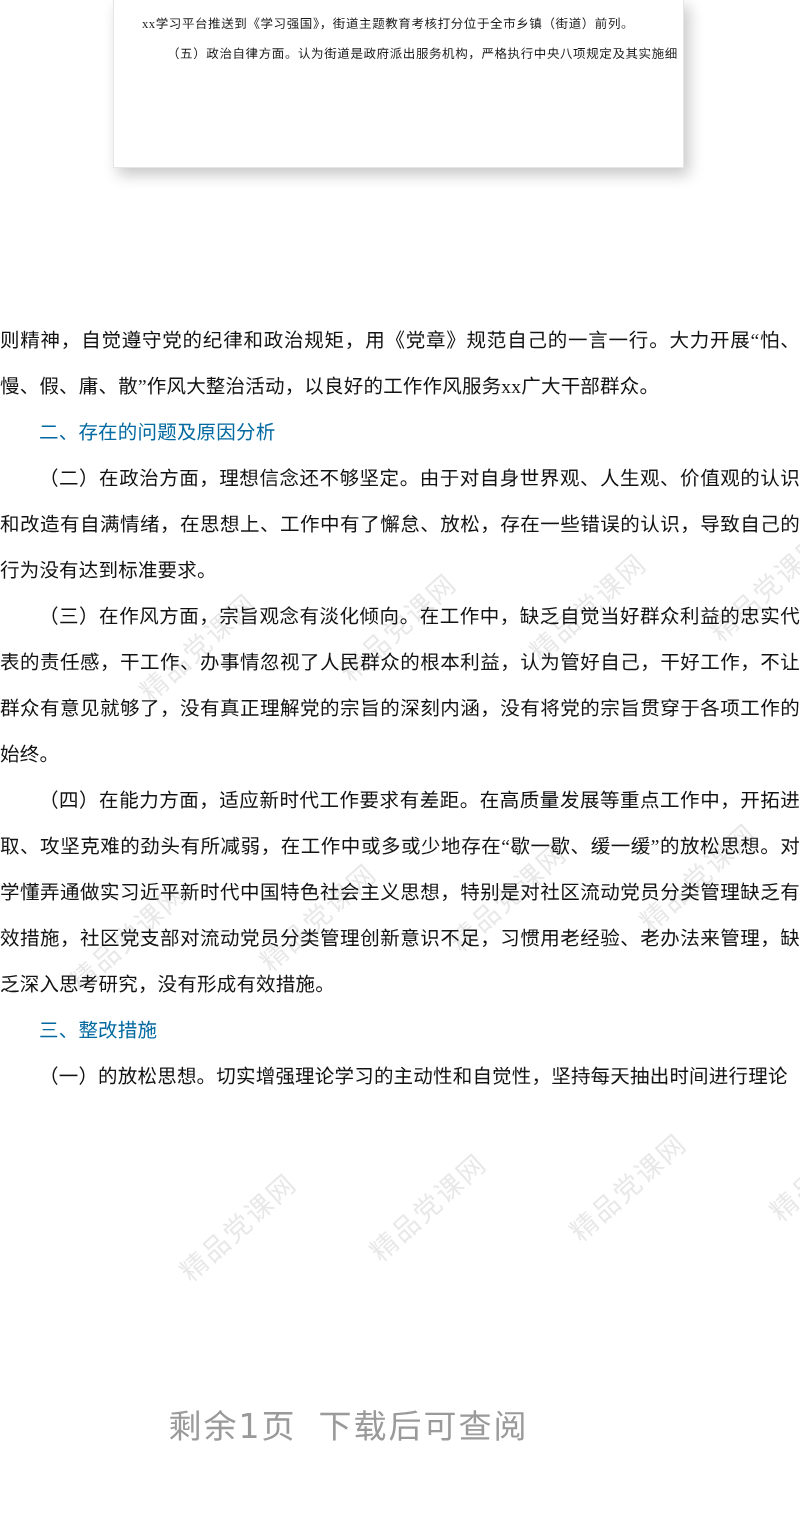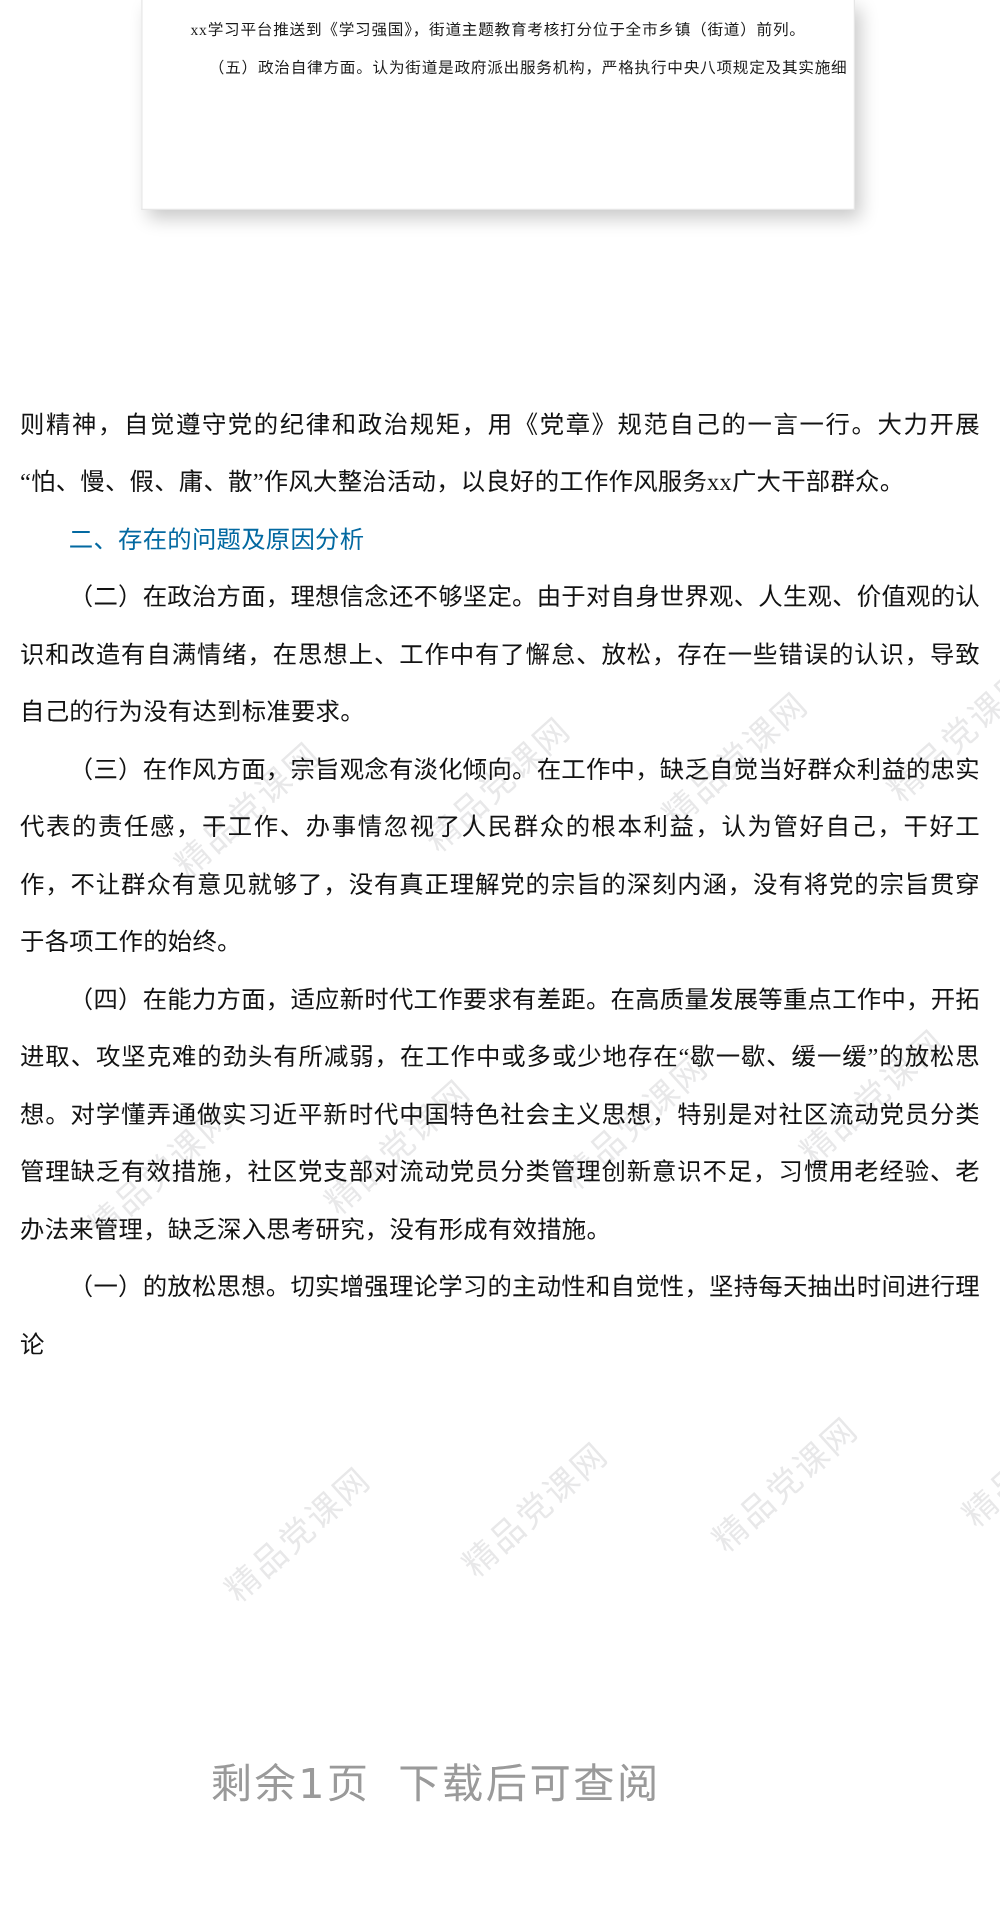--- a/index.html
+++ b/index.html
@@ -24,41 +24,40 @@
     left: 113px;
     top: -1px;
     width: 571px;
     height: 169px;
     background: #ffffff;
     border: 1px solid #e6e6e6;
     border-top: none;
     box-shadow: 5px 7px 14px rgba(0,0,0,0.22);
     box-sizing: border-box;
     overflow: hidden;
-    text-align: center;
   }
   .page-card-inner {
     padding: 10px 28px 0 28px;
   }
   .card-line {
     font-size: 12.5px;
     line-height: 30px;
     letter-spacing: 0.6px;
     color: #1a1a1a;
     white-space: nowrap;
   }
   .card-line.indent { text-indent: 2em; }
 
   
   .doc-body {
     position: absolute;
     left: 0;
     top: 318px;
     width: 800px;
-    padding: 0 16px;
+    padding: 0 0;
     box-sizing: border-box;
     z-index: 2;
   }
   .para {
     font-size: 19.5px;
     line-height: 46px;
     letter-spacing: 0.2px;
     color: #121212;
     margin: 0 0 0 0;
     text-align: justify;
@@ -138,18 +137,19 @@
   <div class="wm" style="left:560px;  top:1040px;">精品党课网</div>
   <div class="wm" style="left:760px;  top:1020px;">精品党课网</div>
 </div>
 
 <div class="doc-body">
   <p class="para flush">则精神，自觉遵守党的纪律和政治规矩，用《党章》规范自己的一言一行。大力开展“怕、慢、假、庸、散”作风大整治活动，以良好的工作作风服务xx广大干部群众。</p>
   <h2 class="heading">二、存在的问题及原因分析</h2>
   <p class="para">（二）在政治方面，理想信念还不够坚定。由于对自身世界观、人生观、价值观的认识和改造有自满情绪，在思想上、工作中有了懈怠、放松，存在一些错误的认识，导致自己的行为没有达到标准要求。</p>
   <p class="para">（三）在作风方面，宗旨观念有淡化倾向。在工作中，缺乏自觉当好群众利益的忠实代表的责任感，干工作、办事情忽视了人民群众的根本利益，认为管好自己，干好工作，不让群众有意见就够了，没有真正理解党的宗旨的深刻内涵，没有将党的宗旨贯穿于各项工作的始终。</p>
   <p class="para">（四）在能力方面，适应新时代工作要求有差距。在高质量发展等重点工作中，开拓进取、攻坚克难的劲头有所减弱，在工作中或多或少地存在“歇一歇、缓一缓”的放松思想。对学懂弄通做实习近平新时代中国特色社会主义思想，特别是对社区流动党员分类管理缺乏有效措施，社区党支部对流动党员分类管理创新意识不足，习惯用老经验、老办法来管理，缺乏深入思考研究，没有形成有效措施。</p>
+  <h2 class="heading">三、整改措施</h2>
   <p class="para">（一）的放松思想。切实增强理论学习的主动性和自觉性，坚持每天抽出时间进行理论</p>
 </div>
 
 <div class="footer-notice">
   <span>剩余1页</span><span class="gap"></span><span>下载后可查阅</span>
 </div>
 
 </body></html>

